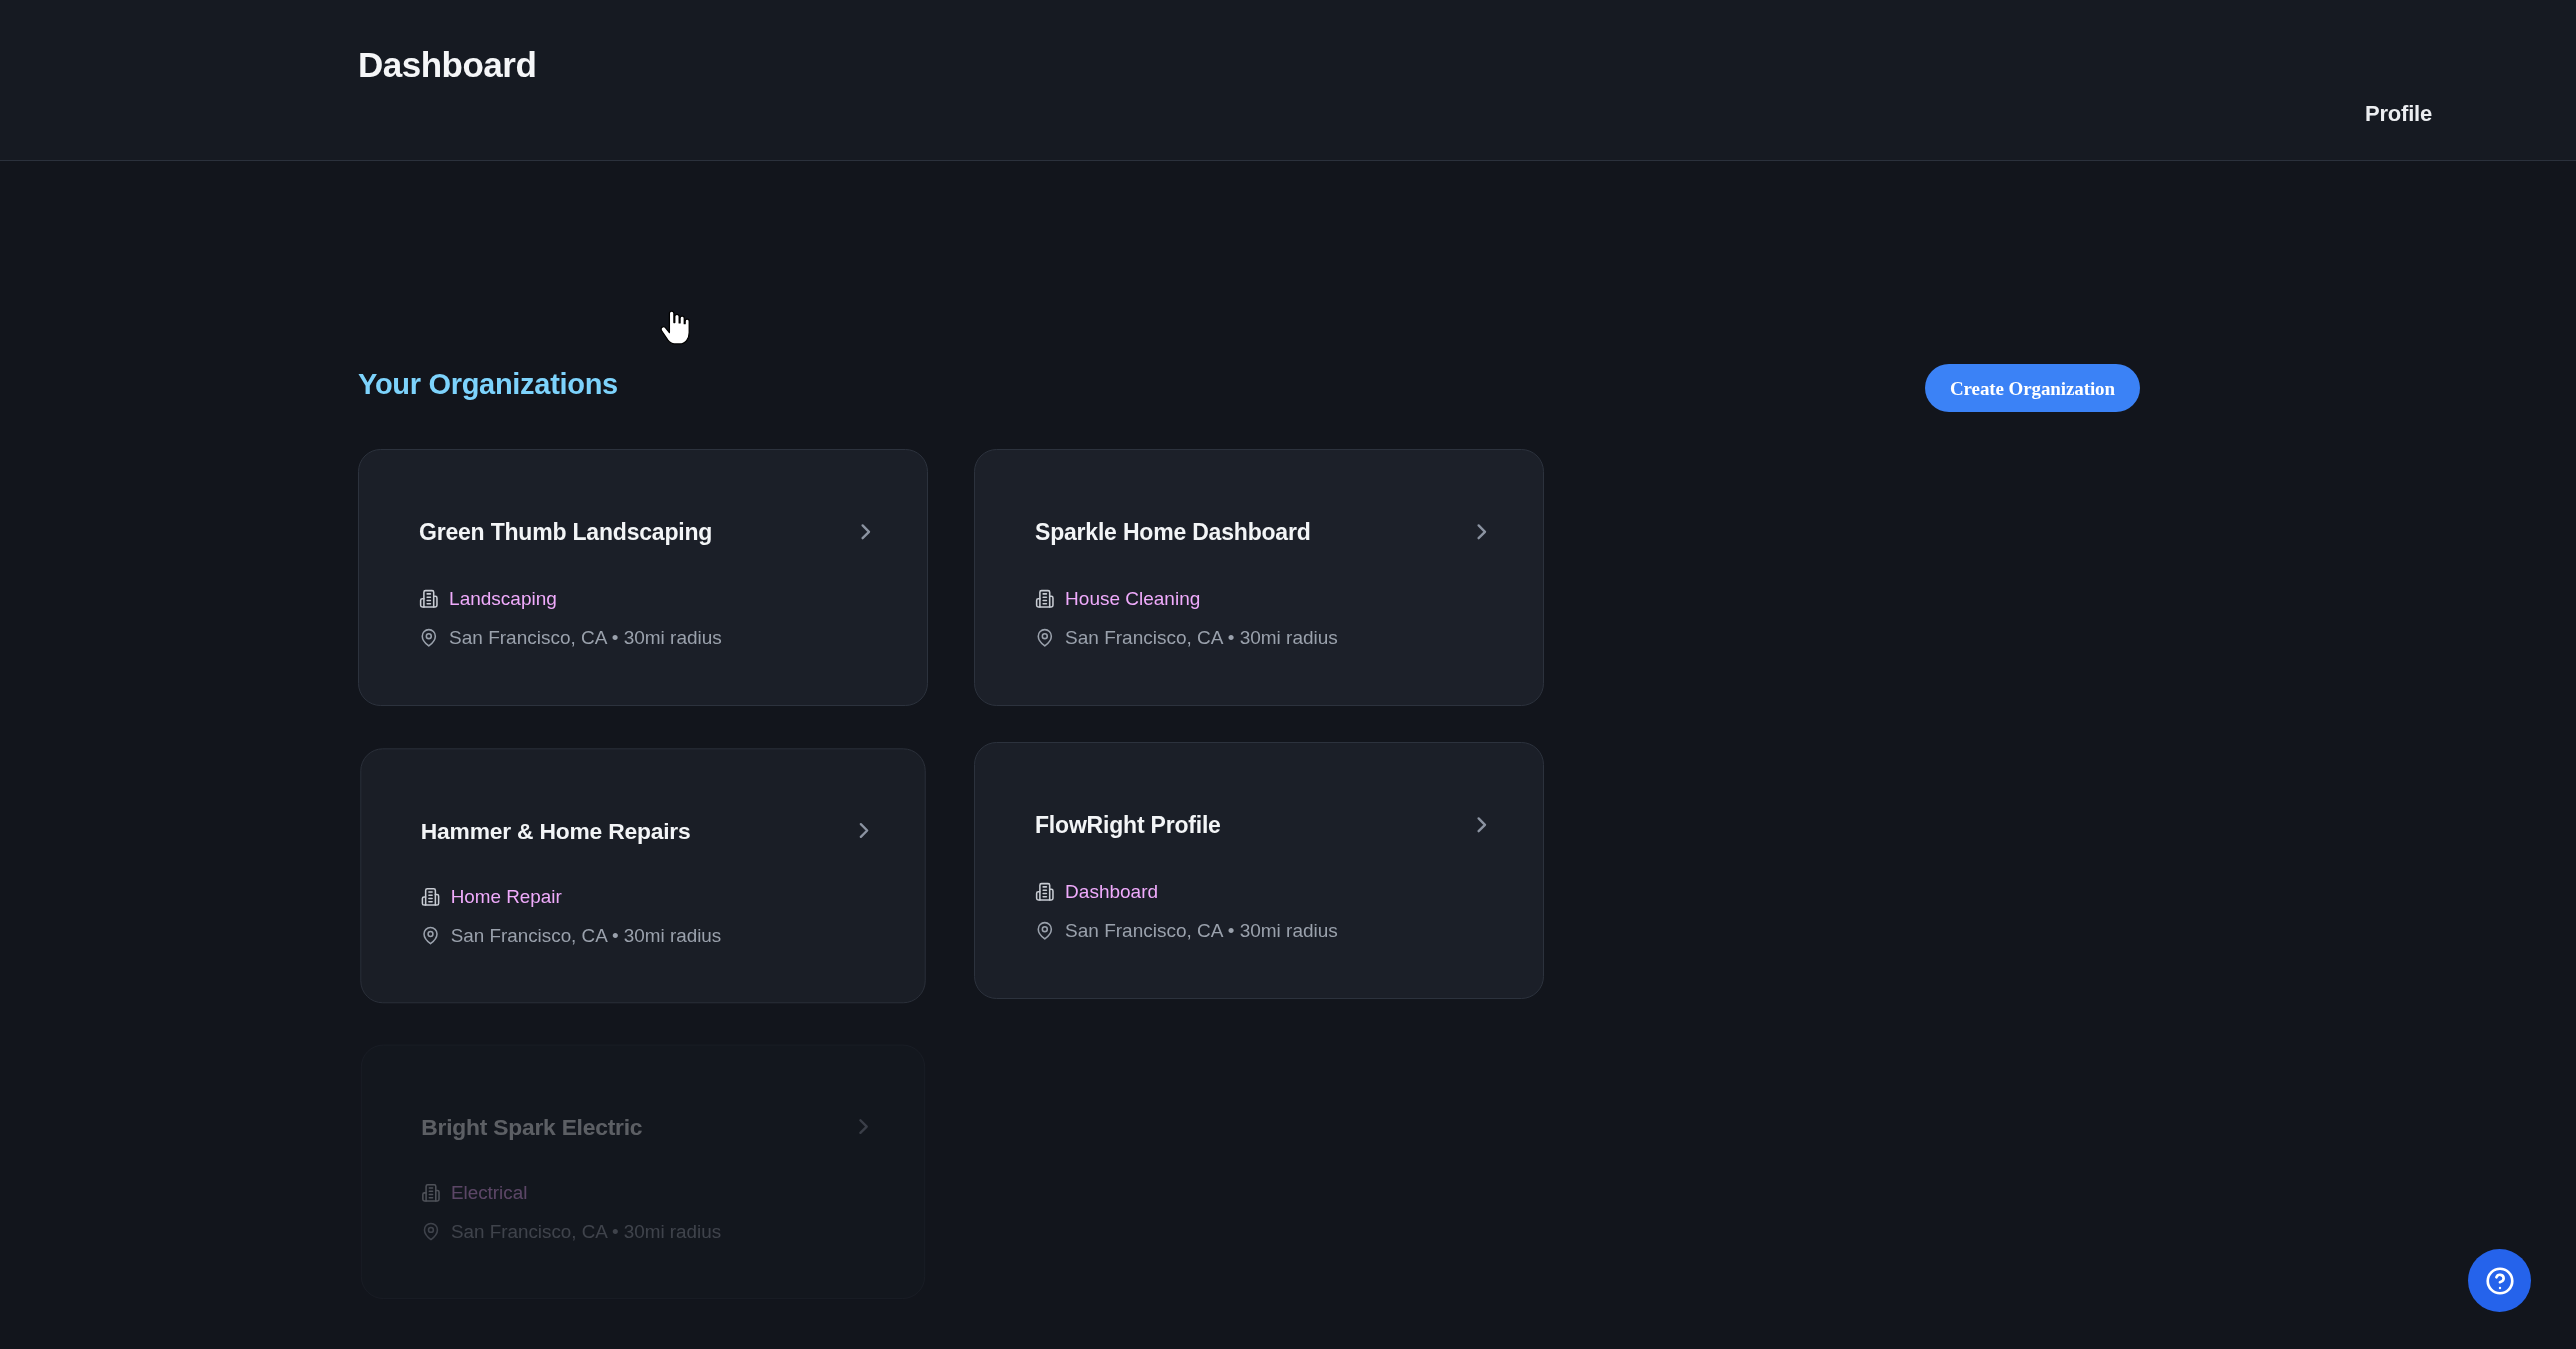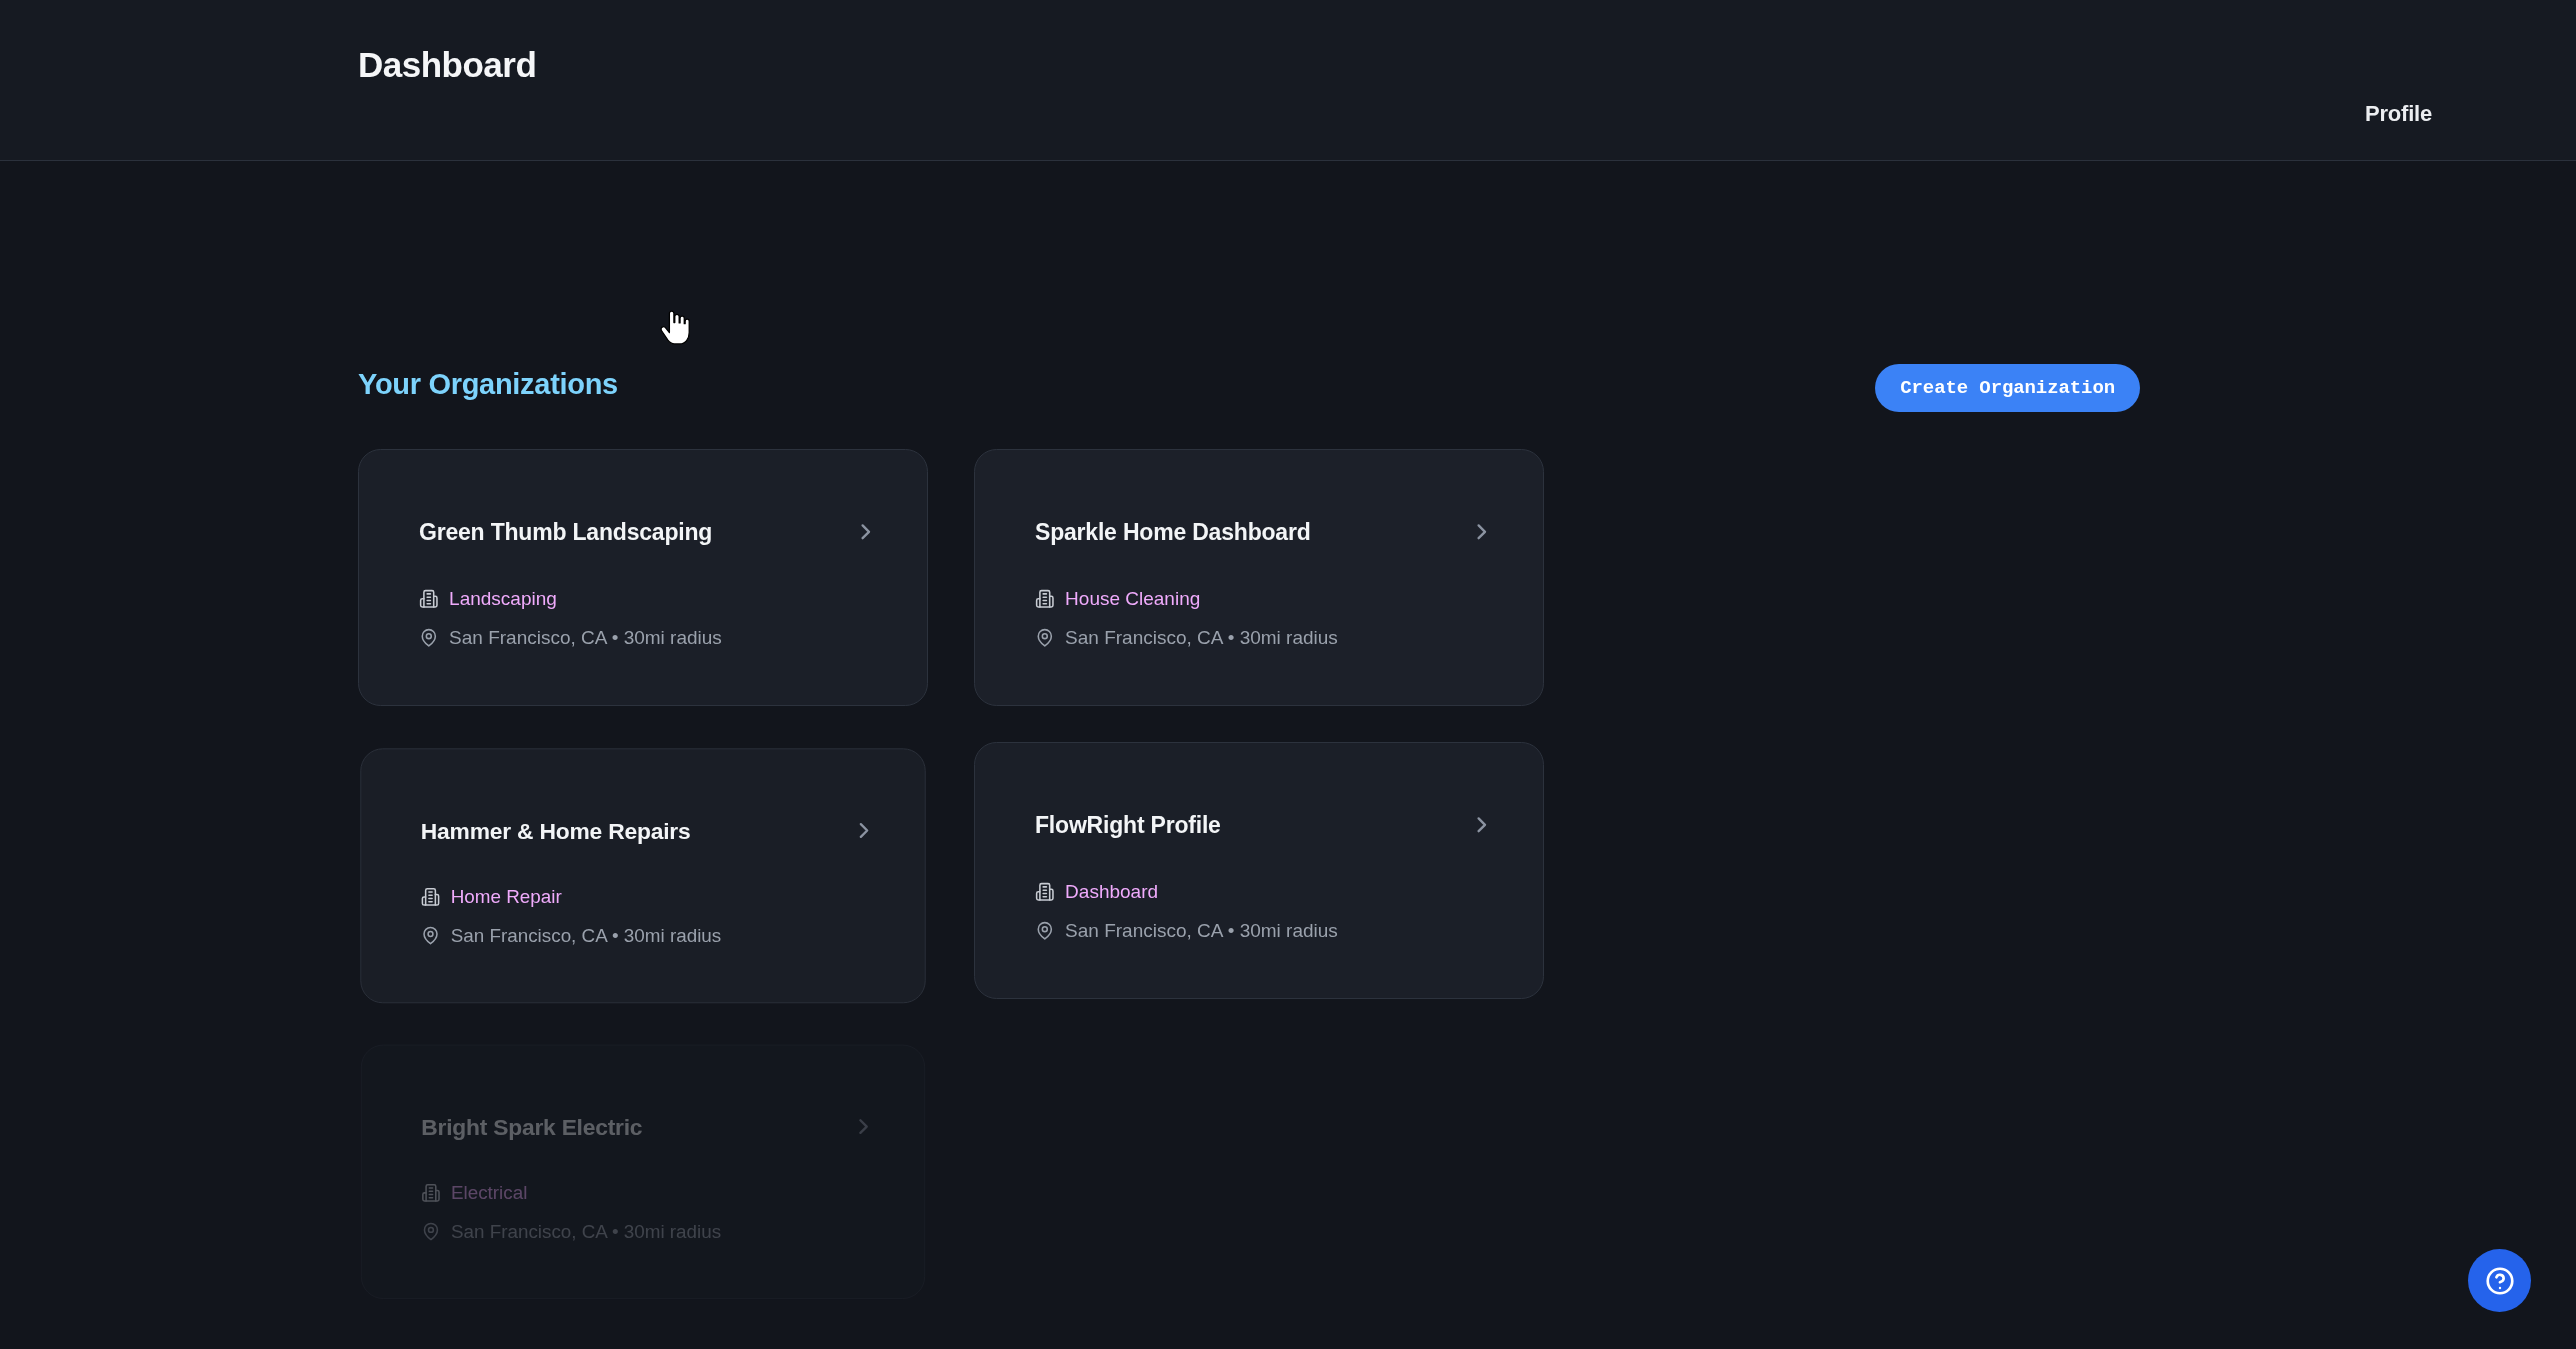--- a/index.html
+++ b/index.html
@@ -80,21 +80,21 @@
   .create-btn {
     position: absolute;
     right: 0;
     top: 0;
     height: 48px;
     padding: 0 25px;
     border: none;
     border-radius: 24px;
     background: #3b82f6;
     color: #ffffff;
-    font-family: Liberation Mono, monospace;
+    font-family: Liberation Serif, serif;
     font-size: 19px;
     font-weight: bold;
     letter-spacing: -0.1px;
     cursor: pointer;
     display: flex;
     align-items: center;
     justify-content: center;
     line-height: 1;
   }
 

